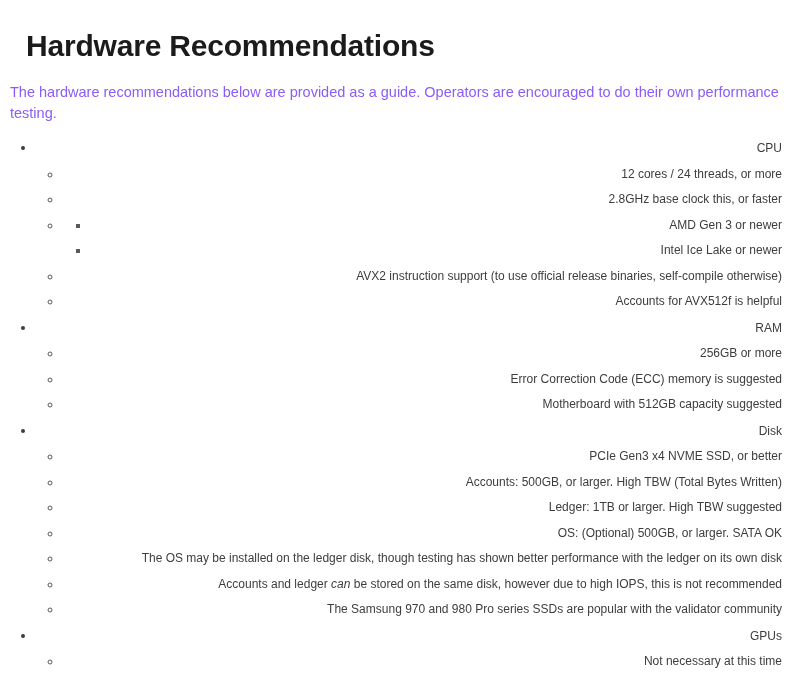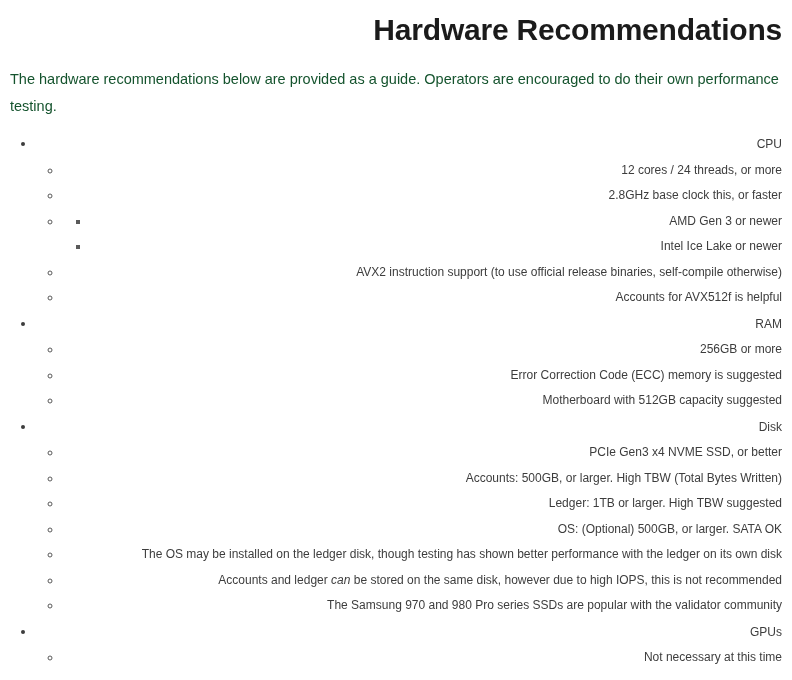--- a/index.html
+++ b/index.html
@@ -16,29 +16,28 @@
   }
   .page {
     padding: 0 10px;
     box-sizing: border-box;
   }
   .page-title {
     font-size: 30px;
     font-weight: bold;
     color: #1b1b1b;
     letter-spacing: -0.2px;
-    margin: 0;
+    margin: 16px;
     padding-top: 12px;
     line-height: 36px;
-    text-align: right;
   }
   .intro {
     font-size: 14.5px;
-    color: #14532d;
-    line-height: 27px;
+    color: #8b5cf6;
+    line-height: 21px;
     margin: 18px 0 0 0;
   }
   ul.lvl1 {
     list-style-type: disc;
     margin: 14px 0 0 0;
     padding-left: 26px;
   }
   ul.lvl2 {
     list-style-type: circle;
     margin: 0;

